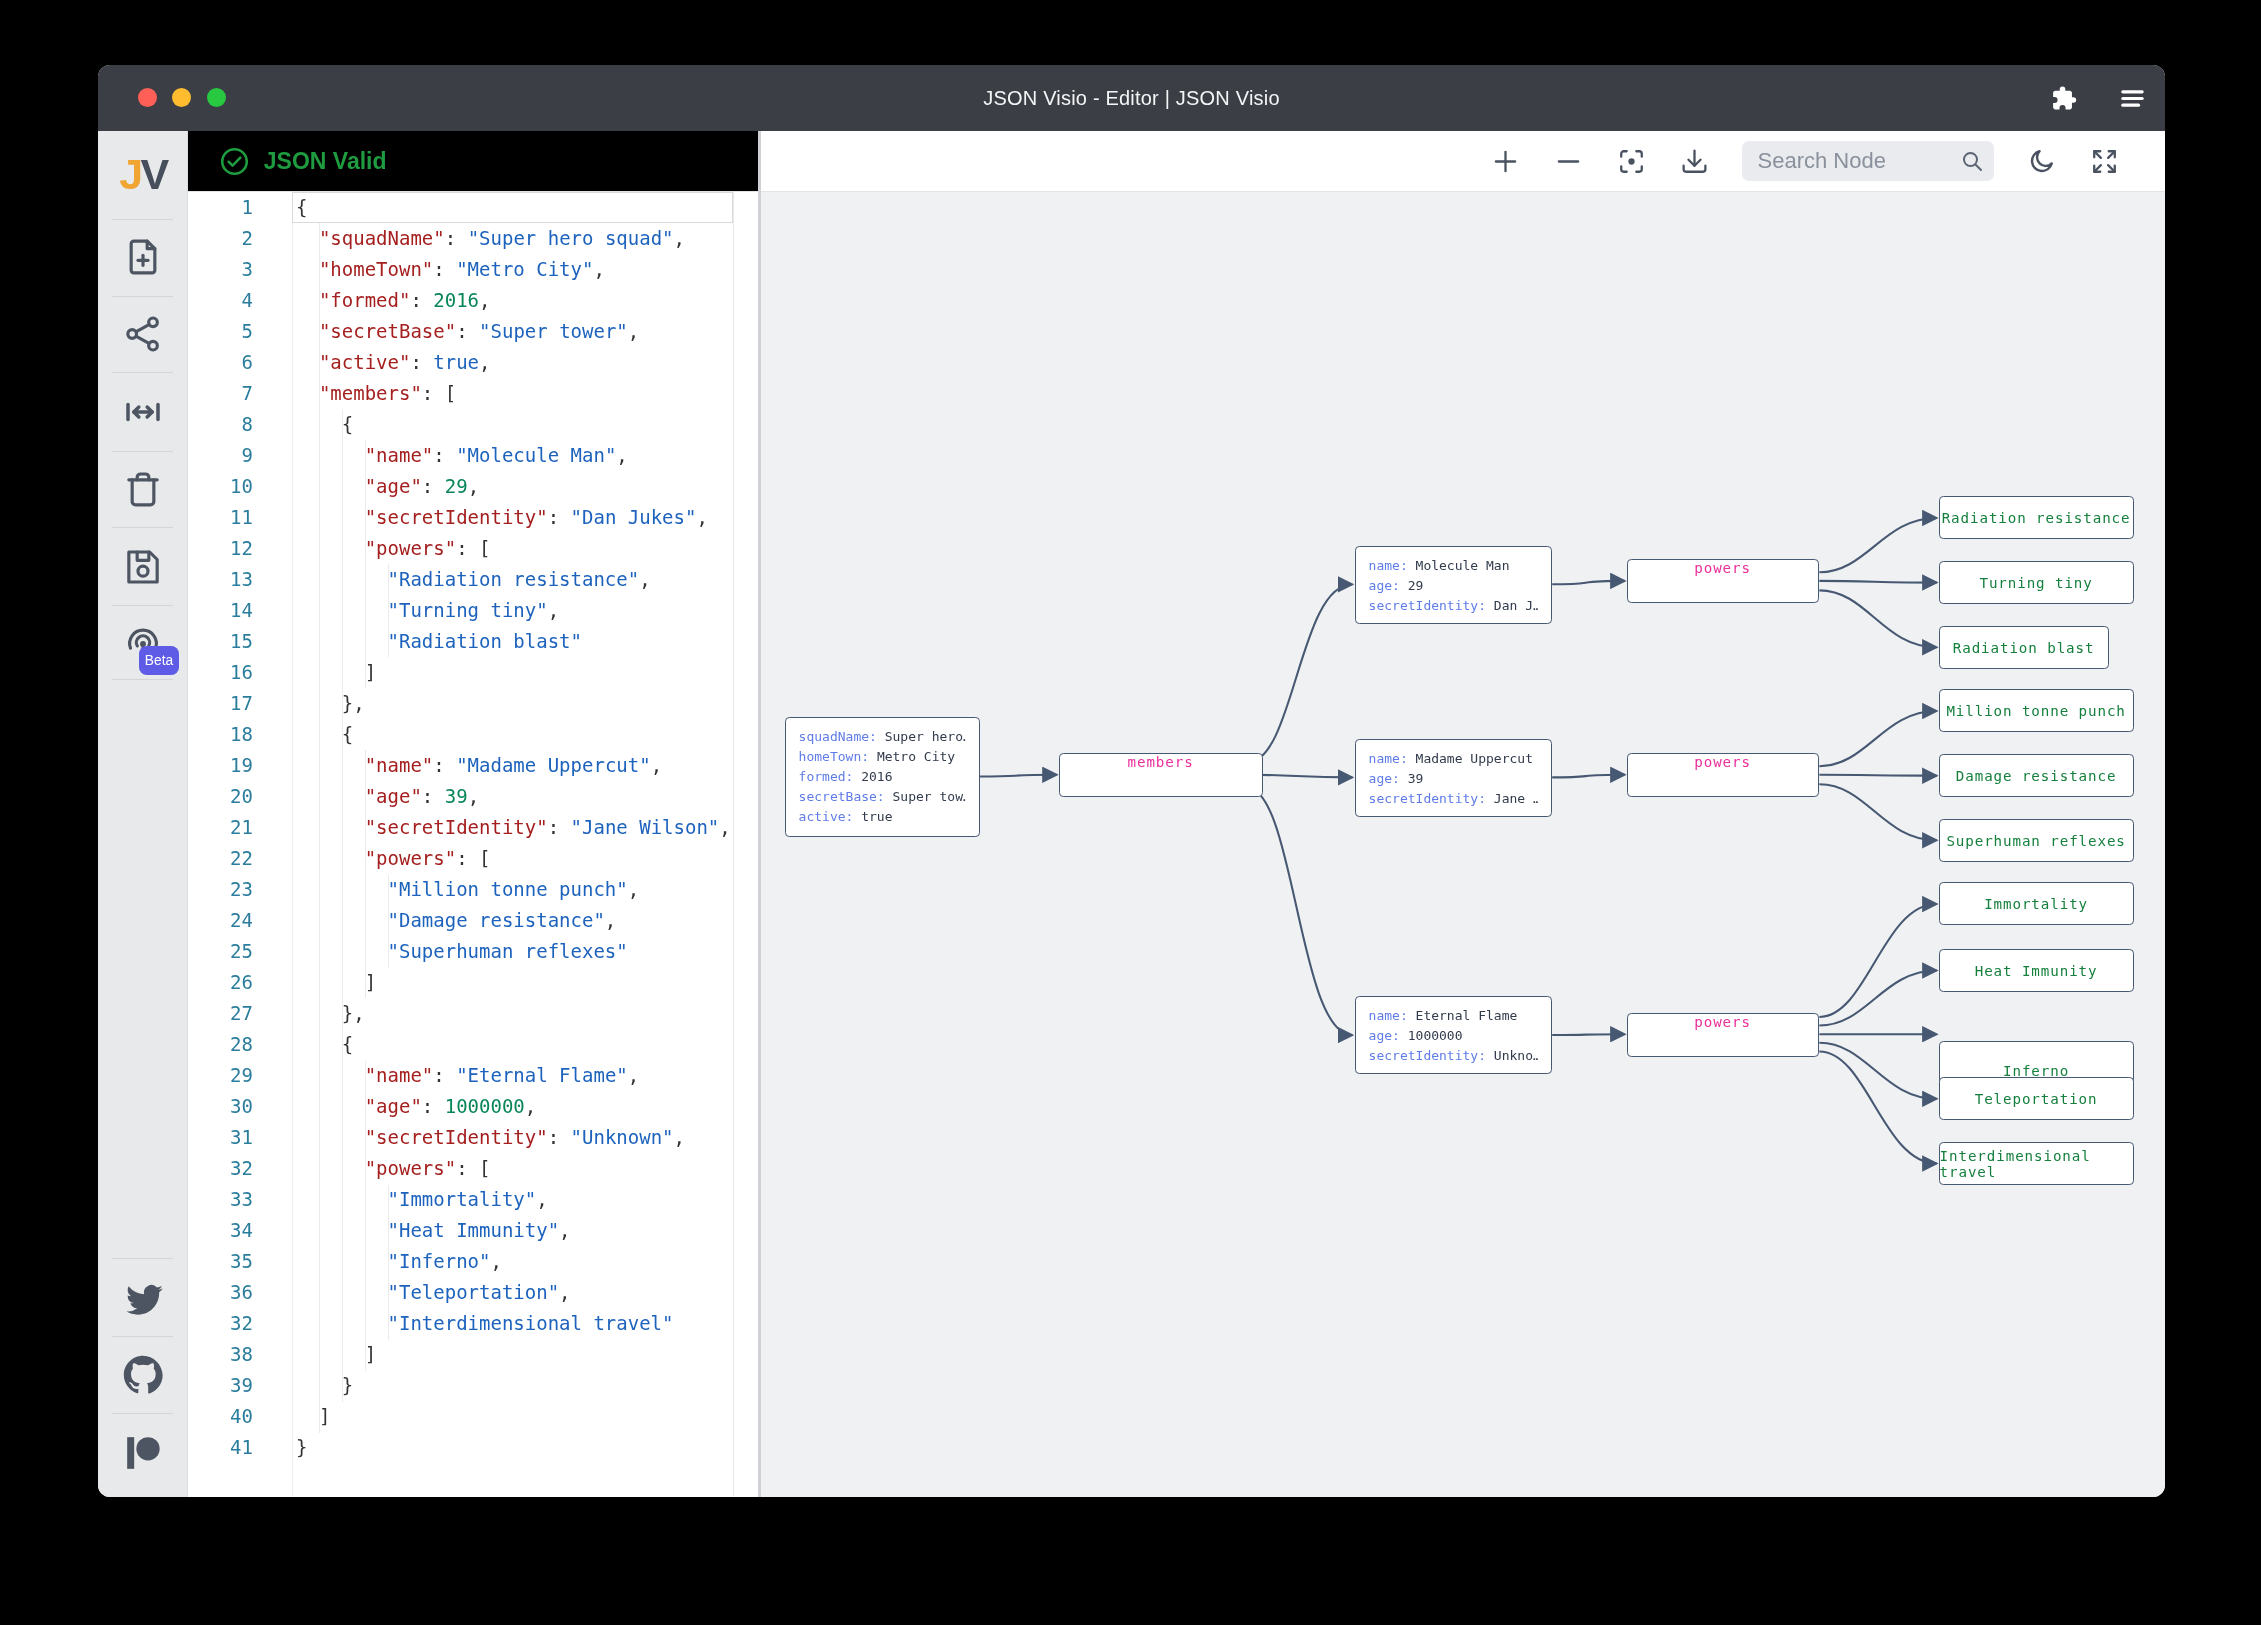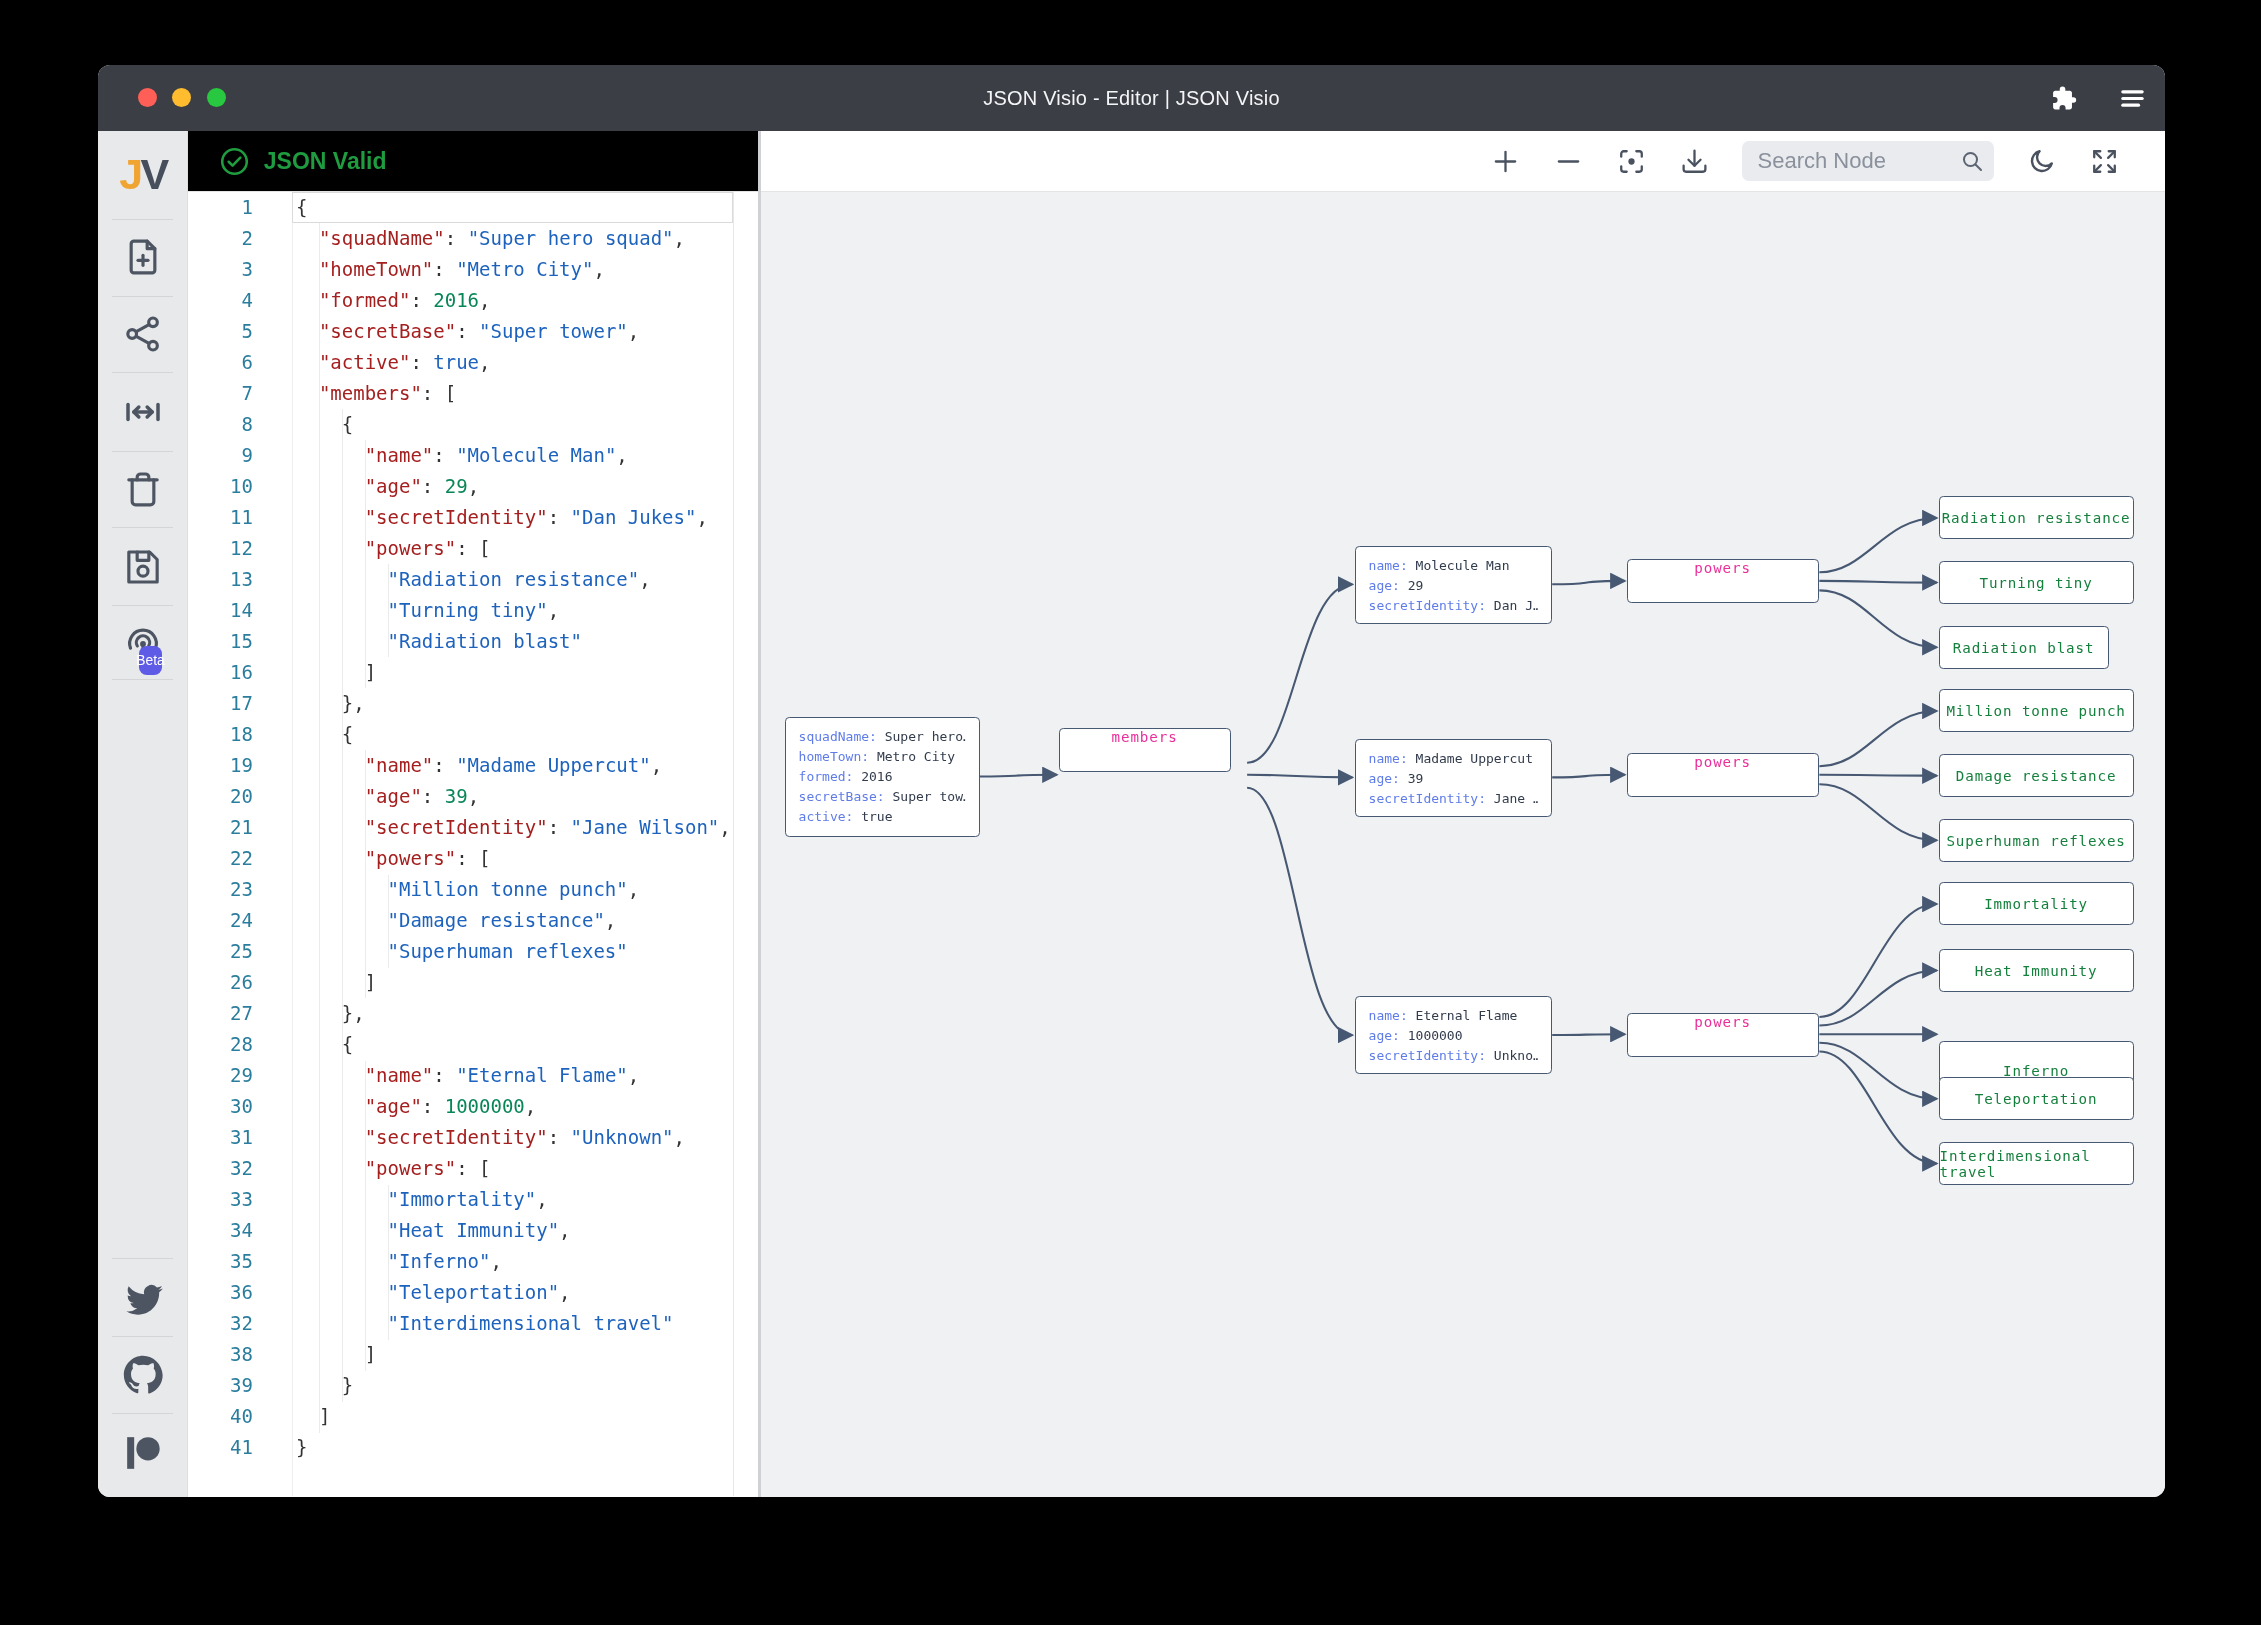--- a/index.html
+++ b/index.html
@@ -23,21 +23,21 @@
   
   #content { display:flex; height:1366px; }
 
   
   #sidebar { position:relative; width:90px; background:#e8e9eb; border-right:0.9px solid #dcdee0; flex:none; }
   .sb-div { position:absolute; left:13.8px; right:13.8px; height:0.9px; background:#d3d5d8; }
   .sb-item { position:absolute; left:0; width:90px; display:flex; align-items:center; justify-content:center; color:#4d5562; cursor:pointer; }
   .sb-item svg { width:40px; height:40px; }
   #logo { position:absolute; top:19px; left:0; width:90px; text-align:center; font-weight:bold; font-size:43px; letter-spacing:-2.6px; cursor:pointer; }
   #logo .j { color:#f0a431; } #logo .v { color:#474f5d; }
-  #beta-badge { position:absolute; left:41px; top:515px; width:23px; height:29px; background:#5e5ce6; color:#fff;
+  #beta-badge { position:absolute; left:41px; top:515px; width:40px; height:29px; background:#5e5ce6; color:#fff;
                 font-size:13.8px; border-radius:7.8px; display:flex; align-items:center; justify-content:center; z-index:3; }
 
   
   #editor { position:relative; width:570px; flex:none; background:#fff; }
   #editor-header { height:61px; background:#000000; border-bottom:0.9px solid #e3e4e6; display:flex; align-items:center; gap:13.8px; padding-left:31px; }
   #editor-header svg { width:31px; height:31px; }
   #valid-text { color:#1e9c3f; font-size:23px; font-weight:600; }
   #code-area { position:relative; height:1304px; overflow:hidden; font-family:"DejaVu Sans Mono","Liberation Mono",monospace; font-size:19px; }
   .guide { position:absolute; width:0.9px; background:#e9ebed; z-index:0; }
   #gutter-line { position:absolute; left:104px; top:0; bottom:0; width:0.9px; background:#efefef; }
@@ -338,21 +338,21 @@
             <path d="M 1228 1068 C 1283 1068, 1302 1198, 1364 1198" fill="none" stroke="#475872" stroke-width="2.4" marker-end="url(#arrow)"></path>
           </svg>
         <div id="nodes-host">
             <div class="node obj" style="left: 24px; top: 586px; width: 195px; height: 120px;">
               <div class="row"><span class="k">squadName: </span><span class="v">Super hero…</span></div>
               <div class="row"><span class="k">homeTown: </span><span class="v">Metro City</span></div>
               <div class="row"><span class="k">formed: </span><span class="v">2016</span></div>
               <div class="row"><span class="k">secretBase: </span><span class="v">Super tow…</span></div>
               <div class="row"><span class="k">active: </span><span class="v">true</span></div>
             </div>
-            <div class="node lbl" style="left: 298px; top: 597px; width: 172px; height: 44px;">
+            <div class="node lbl" style="left: 298px; top: 622px; width: 204px; height: 44px;">
               <span>members</span>
             </div>
             <div class="node obj" style="left: 594px; top: 415px; width: 197px; height: 78px;">
               <div class="row"><span class="k">name: </span><span class="v">Molecule Man</span></div>
               <div class="row"><span class="k">age: </span><span class="v">29</span></div>
               <div class="row"><span class="k">secretIdentity: </span><span class="v">Dan J…</span></div>
             </div>
             <div class="node obj" style="left: 594px; top: 608px; width: 197px; height: 78px;">
               <div class="row"><span class="k">name: </span><span class="v">Madame Uppercut</span></div>
               <div class="row"><span class="k">age: </span><span class="v">39</span></div>

